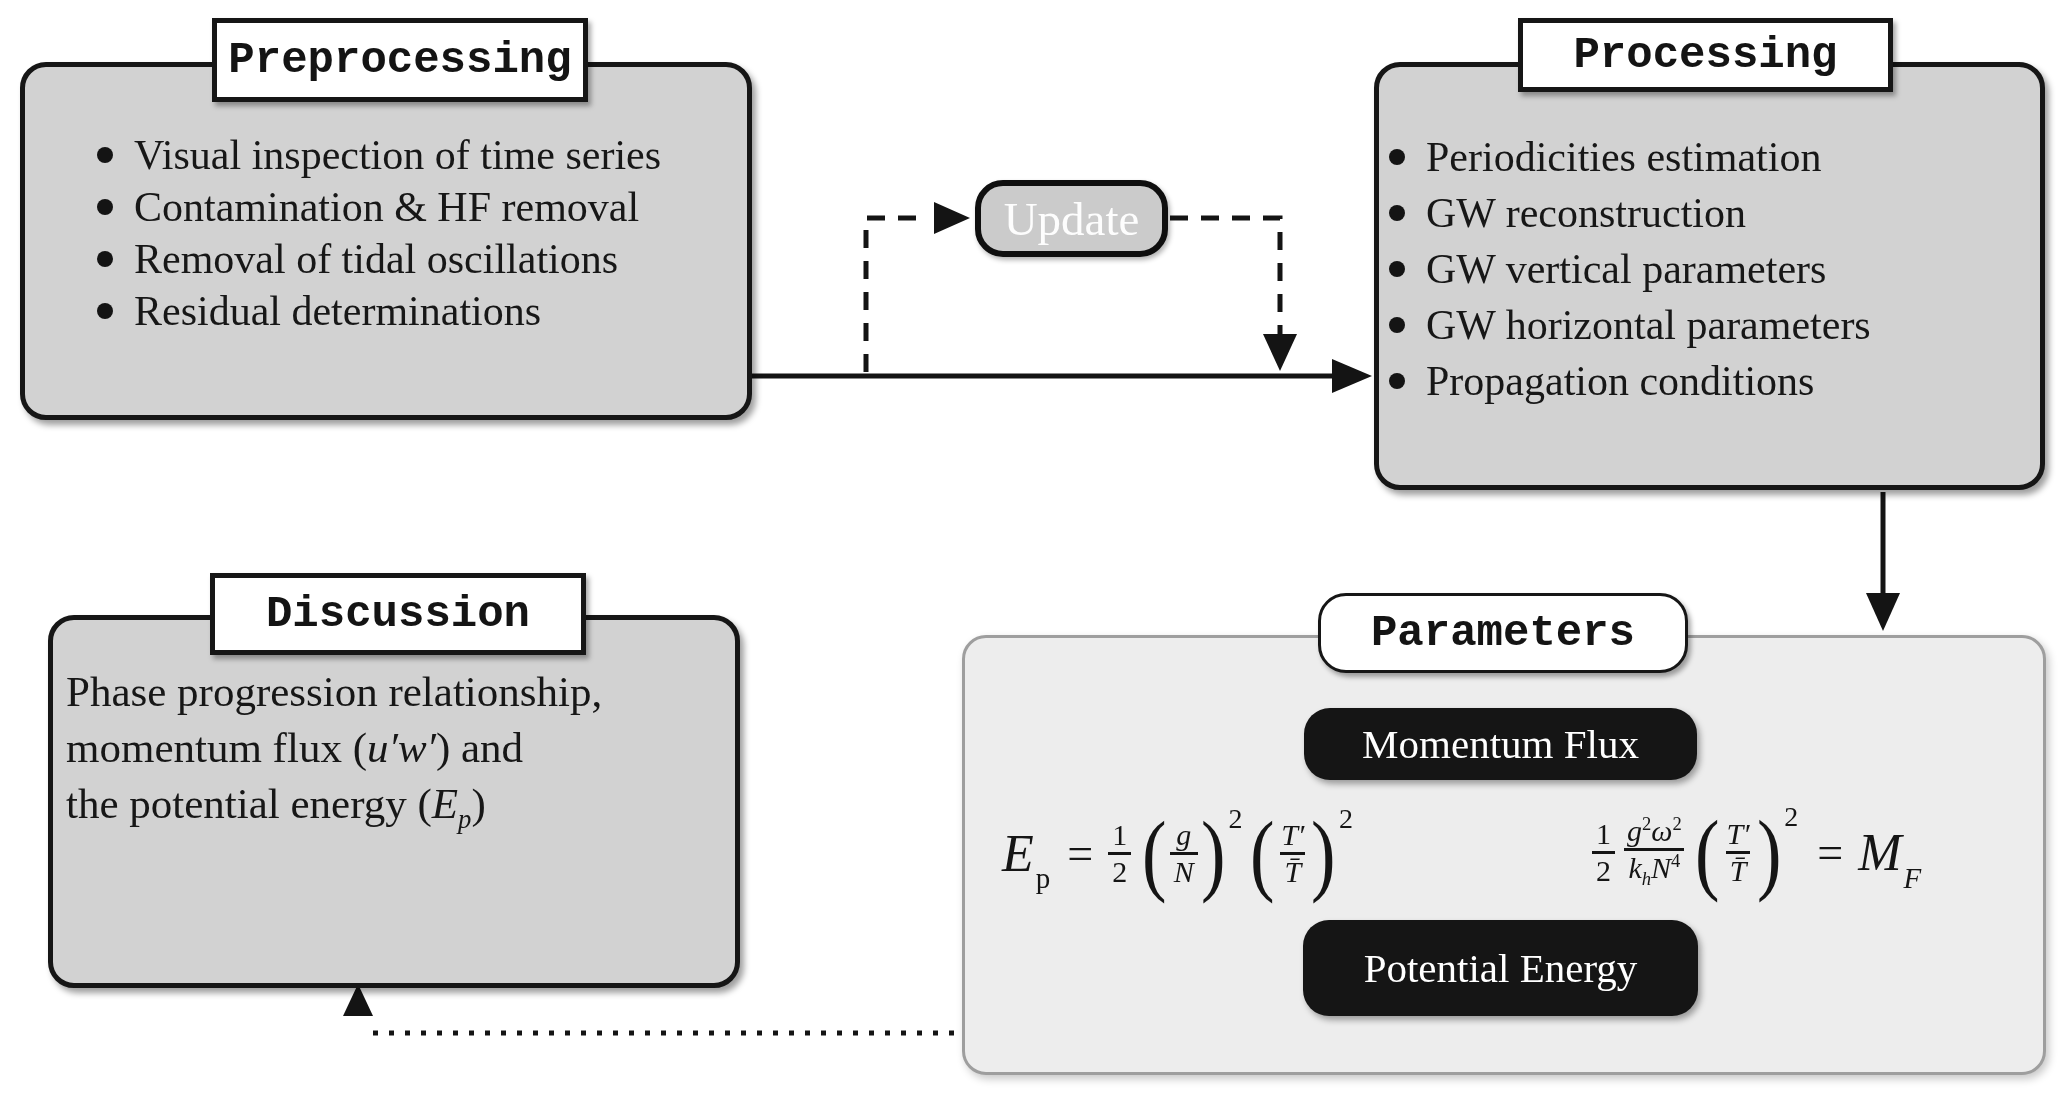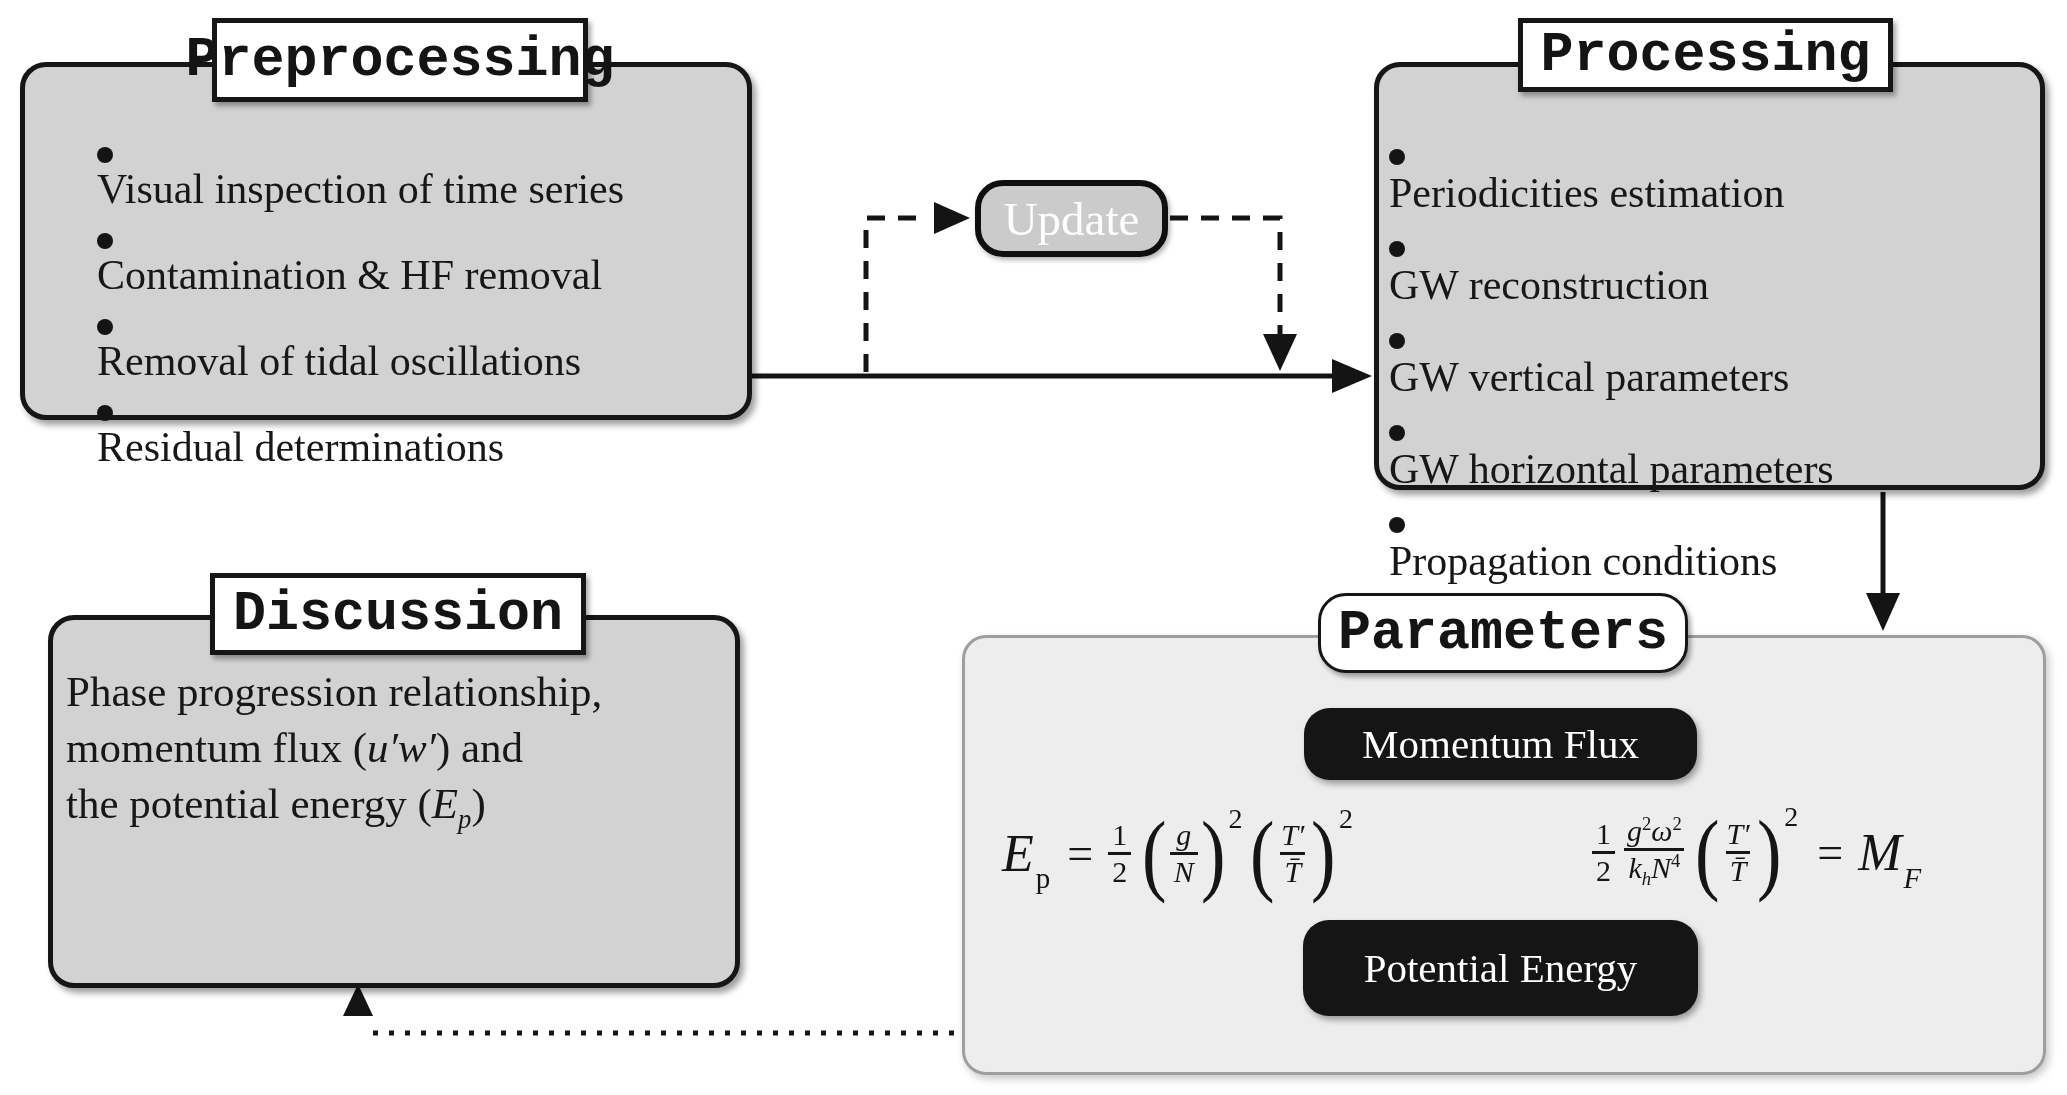--- a/index.html
+++ b/index.html
@@ -34,31 +34,31 @@
   }
   
   .tab{
     position:absolute;
     background:#ffffff;
     border:5px solid #161616;
     box-sizing:border-box;
     display:flex;align-items:center;justify-content:center;
     font-family:"Liberation Mono","DejaVu Sans Mono",monospace;
     font-weight:bold;
-    font-size:55px;
+    font-size:44px;
     color:#141414;
     box-shadow:3px 4px 5px rgba(0,0,0,0.35);
     z-index:4;
     white-space:nowrap;
   }
   .tab-thin{border-width:3px;border-radius:28px;}
 
   
   ul.blist{list-style:none;margin:0;padding:0;position:absolute;}
-  ul.blist li{display:flex;align-items:flex-start;white-space:nowrap;flex-direction:column;}
+  ul.blist li{display:flex;align-items:flex-start;white-space:nowrap;}
   #list-preprocessing{left:97px;top:129px;}
   #list-preprocessing li{font-size:42px;line-height:52px;}
   #list-processing{left:1389px;top:129px;}
   #list-processing li{font-size:42px;line-height:56px;}
   .dot{
     width:16px;height:16px;border-radius:50%;
     background:#141414;flex:none;
     margin-right:21px;
   }
   #list-preprocessing .dot{margin-top:18px;}

